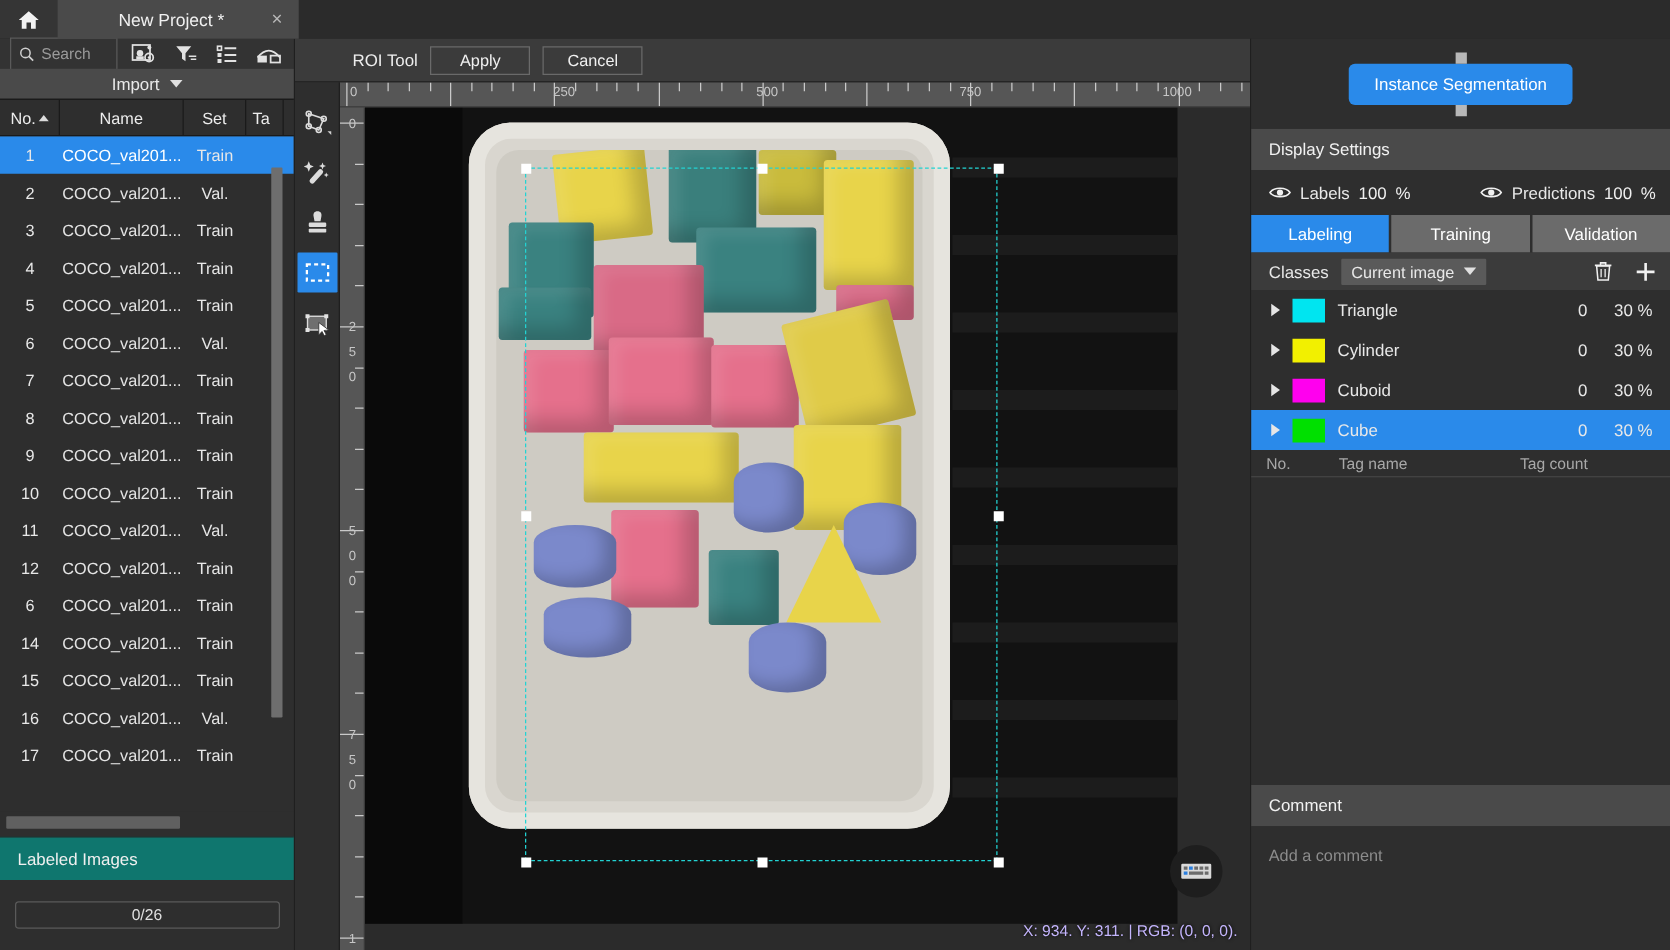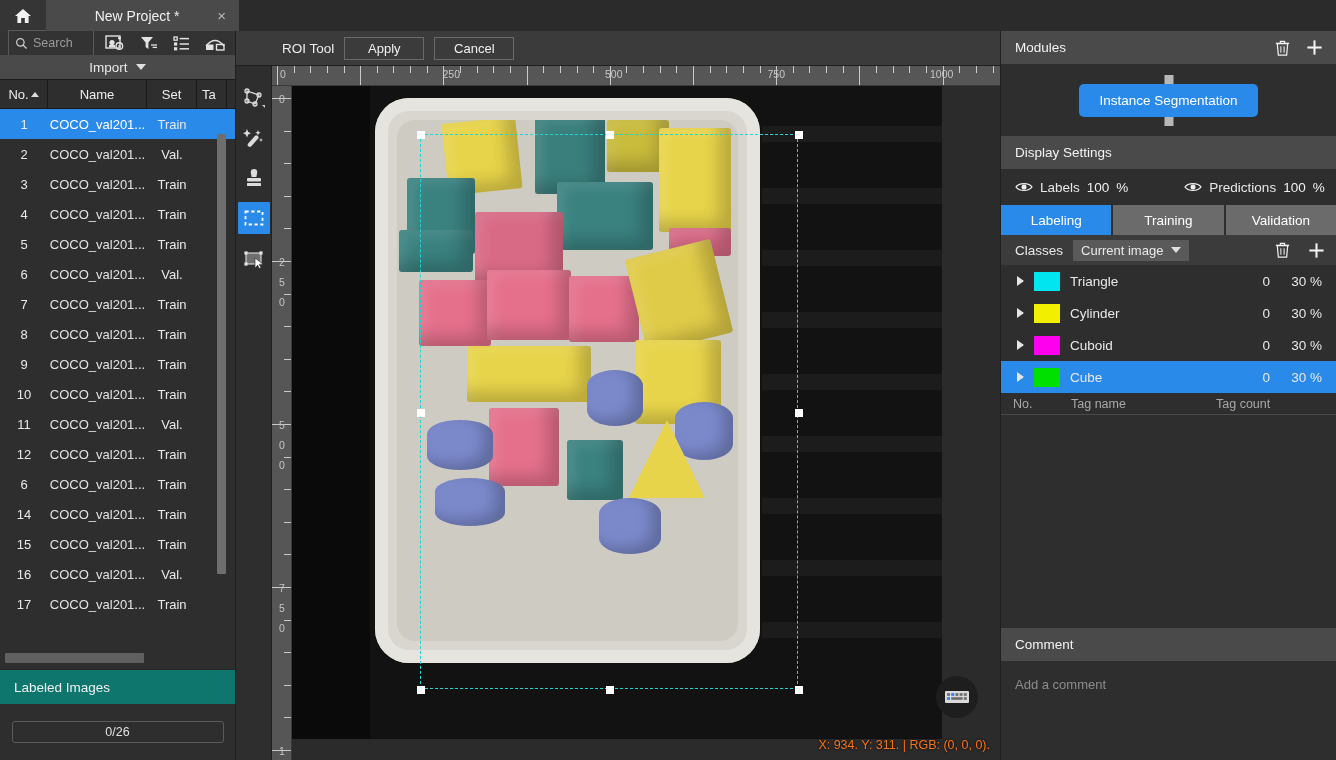--- a/index.html
+++ b/index.html
@@ -156,21 +156,21 @@
     position: absolute; border: 1.5px dashed #22d3d3; pointer-events: none;
   }
   .handle { position: absolute; width: 8px; height: 8px; background: #fff; }
 
   .kbd-badge {
     position: absolute; right: 22px; bottom: 42px; width: 42px; height: 42px;
     border-radius: 50%; background: #1e1e1e; display: flex; align-items: center; justify-content: center;
     cursor: pointer;
   }
   .status-line {
-    position: absolute; right: 10px; bottom: 8px; font-size: 12.5px; color: #f97316;
+    position: absolute; right: 10px; bottom: 8px; font-size: 12.5px; color: #c4b5fd;
     text-shadow: 0 0 3px #000;
   }
 
   
   .right-panel {
     width: 336px; background: #2e2e2e; display: flex; flex-direction: column; flex: 0 0 336px;
     border-left: 1px solid #1f1f1f;
   }
   .panel-header {
     height: 33px; background: #4a4a4a; display: flex; align-items: center;
@@ -635,38 +635,20 @@
 
               <div class="status-line">X: 934. Y: 311. | RGB: (0, 0, 0).</div>
             </div>
           </div>
         </div>
       </div>
     </div>
 
     <div class="right-panel">
 
-      <div class="panel-header">
-        <span class="ttl">Modules</span>
-        <span class="hdr-icon">
-          <svg class="icon-svg" width="17" height="18" viewBox="0 0 18 19">
-            <path d="M3.5 5 L14.5 5 L13.4 17 L4.6 17 Z" fill="none" stroke="#f0f0f0" stroke-width="1.3"></path>
-            <line x1="2" y1="4.6" x2="16" y2="4.6" stroke="#f0f0f0" stroke-width="1.5"></line>
-            <path d="M6.8 4.4 L6.8 2.4 L11.2 2.4 L11.2 4.4" fill="none" stroke="#f0f0f0" stroke-width="1.3"></path>
-            <line x1="7.3" y1="7.6" x2="7.3" y2="14.6" stroke="#f0f0f0" stroke-width="1.1"></line>
-            <line x1="10.7" y1="7.6" x2="10.7" y2="14.6" stroke="#f0f0f0" stroke-width="1.1"></line>
-          </svg>
-        </span>
-        <span class="hdr-icon">
-          <svg class="icon-svg" width="19" height="19" viewBox="0 0 20 20">
-            <line x1="10" y1="2.5" x2="10" y2="17.5" stroke="#f2f2f2" stroke-width="2.2"></line>
-            <line x1="2.5" y1="10" x2="17.5" y2="10" stroke="#f2f2f2" stroke-width="2.2"></line>
-          </svg>
-        </span>
-      </div>
 
       <div class="modules-canvas">
         <div class="module-node">
           <span class="port top"></span>
           <span>Instance Segmentation</span>
           <span class="port bot"></span>
         </div>
       </div>
 
       <div class="panel-header">

